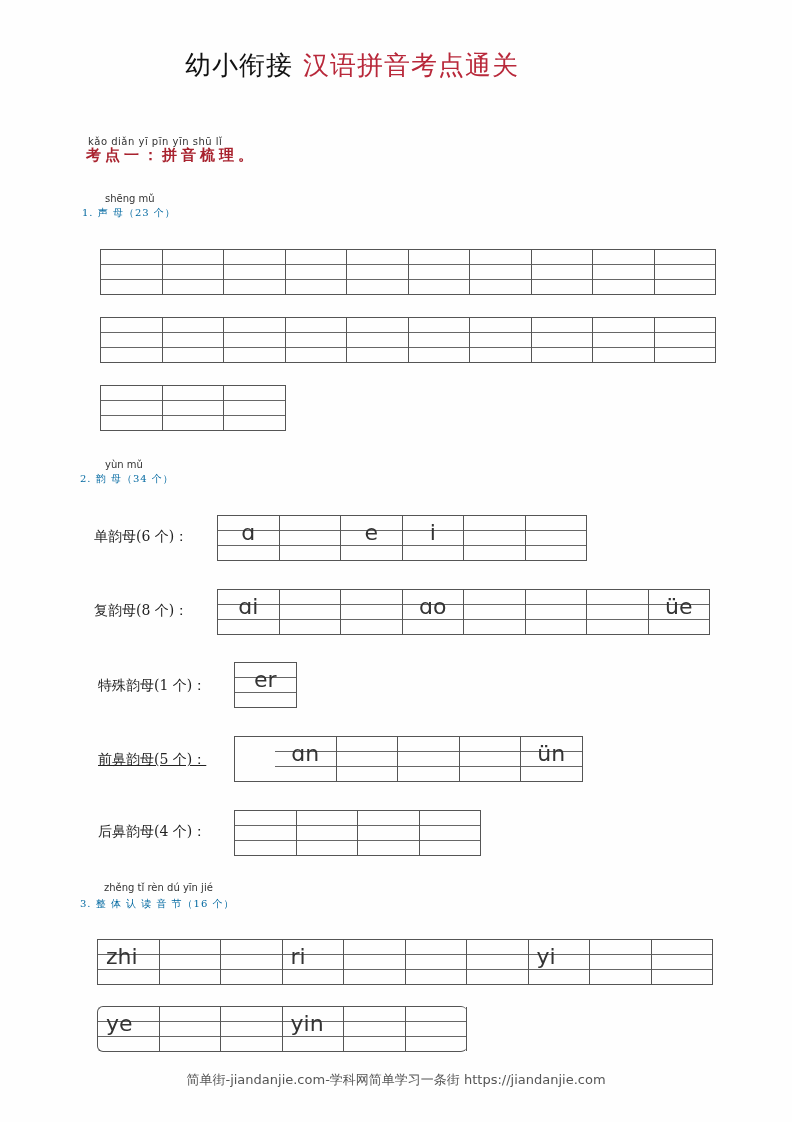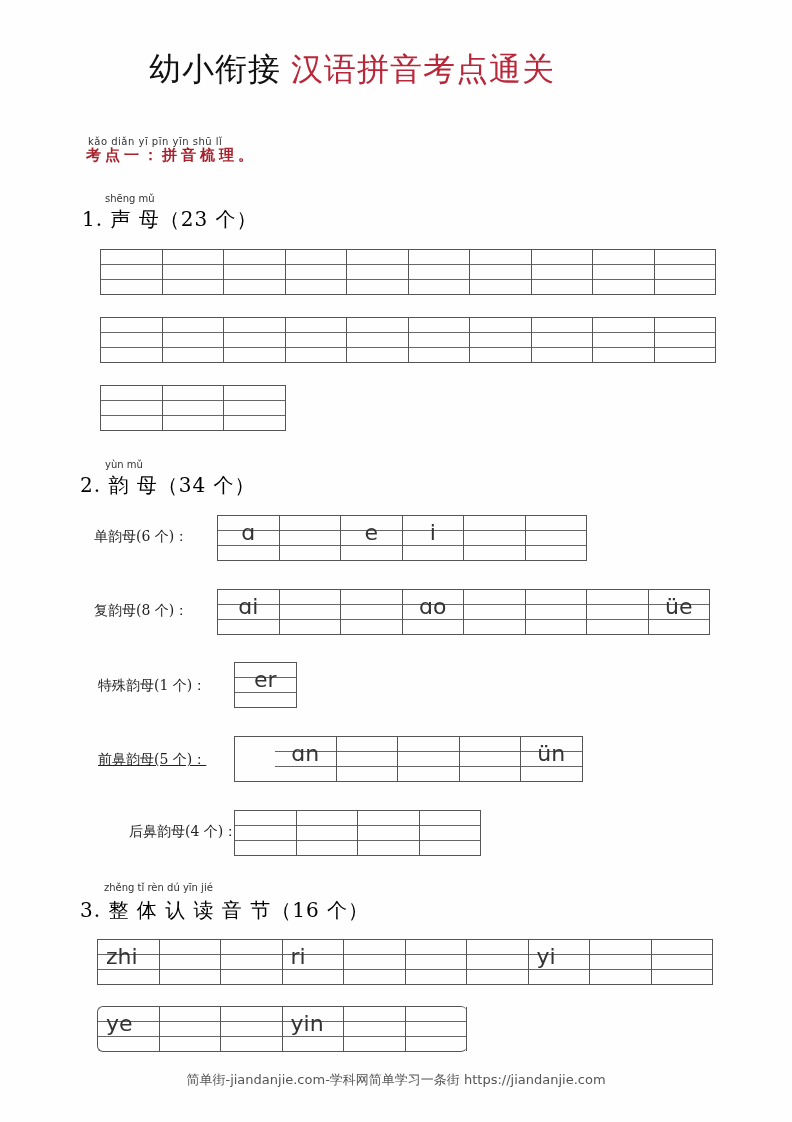--- a/index.html
+++ b/index.html
@@ -1,25 +1,25 @@
 <!DOCTYPE html>
 <html><head>
 <meta charset="utf-8">
 <style>
   html, body { margin:0; padding:0; }
   body { width:792px; height:1122px; background:#fefefe; position:relative; overflow:hidden;
          font-family:"DejaVu Serif", serif; color:#222; }
   .abs { position:absolute; }
   .title { top:48px; left:0; width:704px; text-align:center; font-family:"DejaVu Sans", sans-serif;
-           font-size:32px; letter-spacing:1px; white-space:nowrap; }
+           font-size:26px; letter-spacing:1px; white-space:nowrap; }
   .title .t1 { color:#111; }
   .title .t2 { color:#b8283a; margin-left:10px; }
   .pinyin { font-family:"DejaVu Sans", sans-serif; font-size:10px; color:#333; white-space:nowrap; }
   .kd-title { font-family:"DejaVu Sans", sans-serif; font-weight:bold; font-size:15px; color:#a8222e; letter-spacing:4px; white-space:nowrap; }
-  .sec-title { font-size:20px; color:#000000; white-space:nowrap; letter-spacing:1px; }
+  .sec-title { font-size:10px; color:#0369a1; white-space:nowrap; letter-spacing:1px; }
   .label { font-size:14px; color:#222; white-space:nowrap; }
   .grid { position:absolute; display:flex; border-top:1.5px solid #555; border-bottom:1.5px solid #555; border-left:1.5px solid #555; }
   .cell { position:relative; width:61.5px; height:44px; border-right:1.5px solid #555; box-sizing:border-box; }
   .cell::before { content:""; position:absolute; left:0; right:0; top:14px; border-top:1.3px solid #666; }
   .cell::after { content:""; position:absolute; left:0; right:0; top:29px; border-top:1.3px solid #666; }
   .cell .py { position:absolute; left:0; right:0; top:3px; text-align:center; font-family:"DejaVu Sans", sans-serif;
               font-size:22px; line-height:28px; color:#333; font-weight:normal; z-index:2; }
   .cell .py.left { text-align:left; padding-left:8px; }
   .footer { top:1071px; left:0; width:792px; text-align:center; font-family:"DejaVu Sans", sans-serif; font-size:13px; color:#555; white-space:nowrap; }
 </style>
@@ -184,21 +184,21 @@
       <span class="py"></span>
     </div>
     <div class="cell">
       <span class="py"></span>
     </div>
     <div class="cell">
       <span class="py">ün</span>
     </div>
   </div>
 
-<div class="abs label" style="top:823px; left:98px;margin-left:31px;">后鼻韵母(4 个)：</div>
+<div class="abs label" style="top:823px; left:98px;">后鼻韵母(4 个)：</div>
 <div class="grid" style="top:810px; left:234px;">
     <div class="cell">
       <span class="py"></span>
     </div>
     <div class="cell">
       <span class="py"></span>
     </div>
     <div class="cell">
       <span class="py"></span>
     </div>

